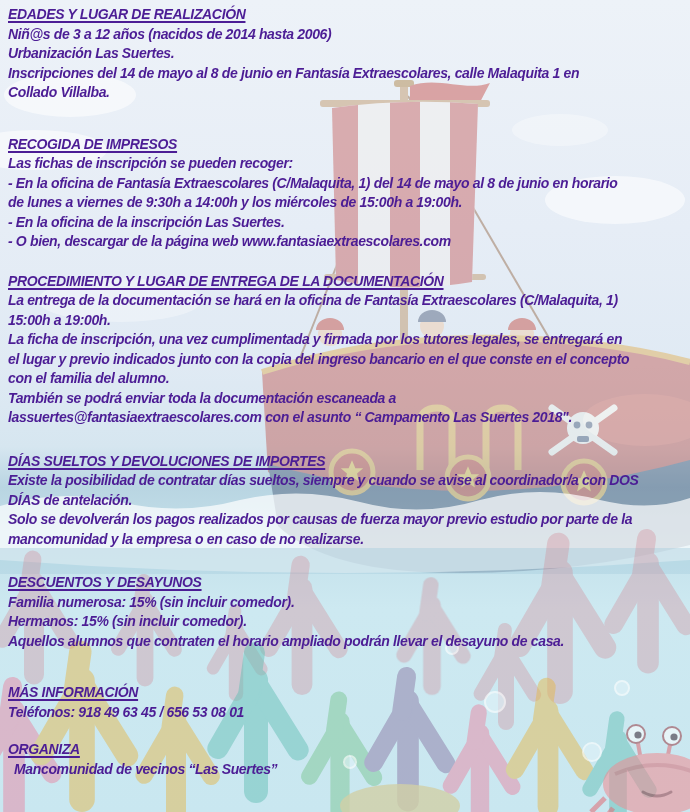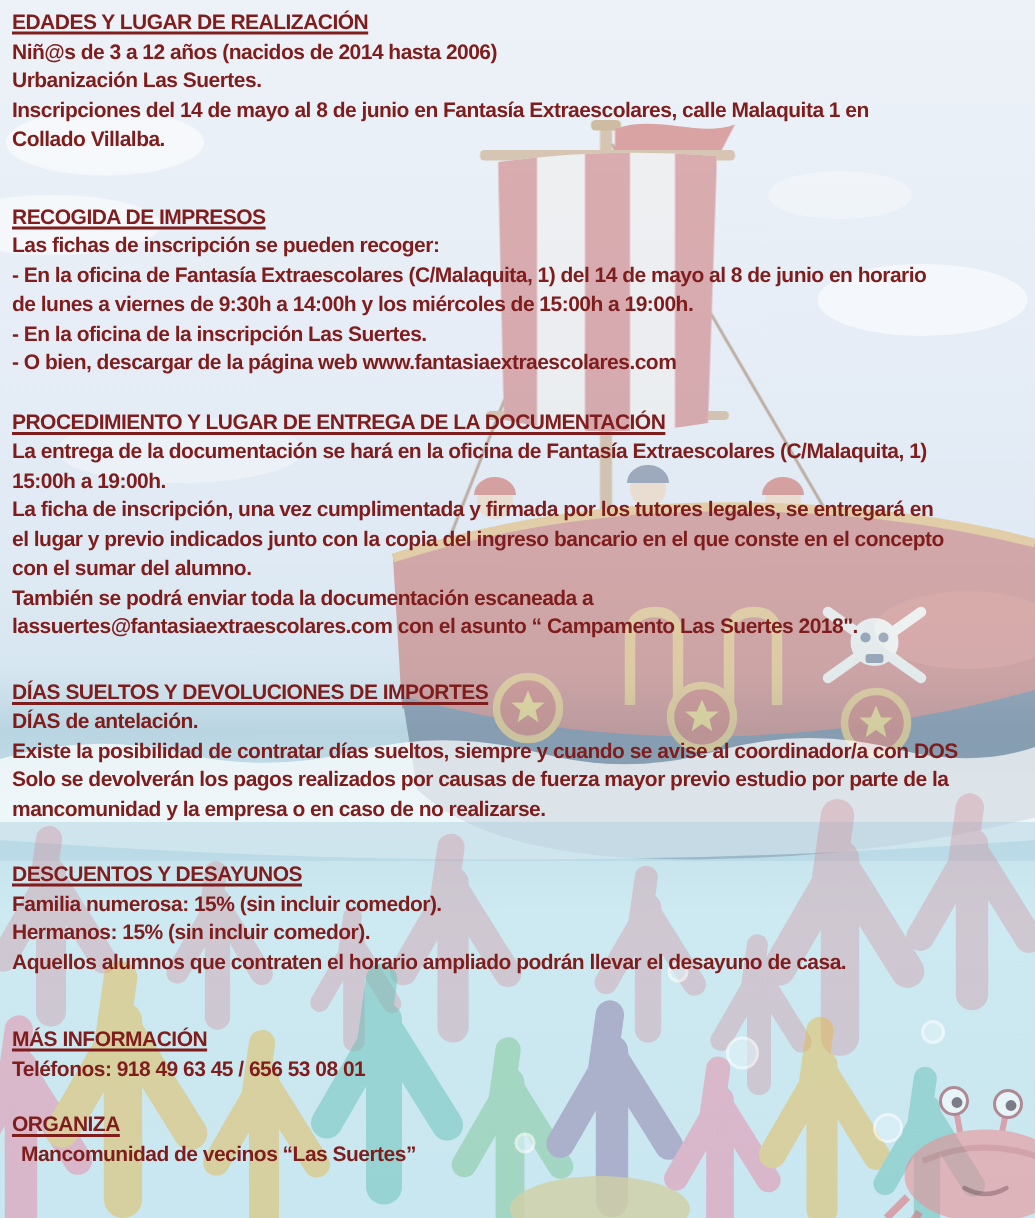--- a/index.html
+++ b/index.html
@@ -14,22 +14,22 @@
     position:absolute;inset:0;z-index:0;
     background:linear-gradient(to bottom,
       #edf2f8 0%, #e6edf6 28%, #e0eaf4 45%, #d6e6f0 55%,
       #b9d5e2 60%, #c3e0ea 66%, #cde9f1 75%, #c9e7f0 100%);
   }
   .bg svg{position:absolute;left:0;top:0;}
   
   .content{
     position:absolute;inset:0;z-index:2;
     padding:5px 4px 0 8px;
-    color:#7f1d1d;
-    font-weight:700;
+    color:#4c1d95;
+    font-weight:700;font-style:italic;
     font-size:14px;line-height:19.5px;letter-spacing:-0.35px;
     white-space:nowrap;
   }
   .section{margin:0;}
   .section.g21{margin-top:32px;}
   .section.g20{margin-top:20px;}
   .section.g28{margin-top:24px;}
   .section.g32{margin-top:32px;}
   .section.g18{margin-top:18px;}
   .heading{
@@ -210,29 +210,29 @@
       <div class="line">- En la oficina de la inscripción Las Suertes.</div>
       <div class="line">- O bien, descargar de la página web www.fantasiaextraescolares.com</div>
     </div>
 
     <div class="section g20">
       <div class="heading">PROCEDIMIENTO Y LUGAR DE ENTREGA DE LA DOCUMENTACIÓN</div>
       <div class="line">La entrega de la documentación se hará en la oficina de Fantasía Extraescolares (C/Malaquita, 1)</div>
       <div class="line">15:00h a 19:00h.</div>
       <div class="line">La ficha de inscripción, una vez cumplimentada y firmada por los tutores legales, se entregará en</div>
       <div class="line">el lugar y previo indicados junto con la copia del ingreso bancario en el que conste en el concepto</div>
-      <div class="line">con el sumar del alumno.</div>
+      <div class="line">con el familia del alumno.</div>
       <div class="line">También se podrá enviar toda la documentación escaneada a</div>
       <div class="line">lassuertes@fantasiaextraescolares.com con el asunto “ Campamento Las Suertes 2018".</div>
     </div>
 
     <div class="section g28">
       <div class="heading">DÍAS SUELTOS Y DEVOLUCIONES DE IMPORTES</div>
+      <div class="line">Existe la posibilidad de contratar días sueltos, siempre y cuando se avise al coordinador/a con DOS</div>
       <div class="line">DÍAS de antelación.</div>
-      <div class="line">Existe la posibilidad de contratar días sueltos, siempre y cuando se avise al coordinador/a con DOS</div>
       <div class="line">Solo se devolverán los pagos realizados por causas de fuerza mayor previo estudio por parte de la</div>
       <div class="line">mancomunidad y la empresa o en caso de no realizarse.</div>
     </div>
 
     <div class="section g28">
       <div class="heading">DESCUENTOS Y DESAYUNOS</div>
       <div class="line">Familia numerosa: 15% (sin incluir comedor).</div>
       <div class="line">Hermanos: 15% (sin incluir comedor).</div>
       <div class="line">Aquellos alumnos que contraten el horario ampliado podrán llevar el desayuno de casa.</div>
     </div>

